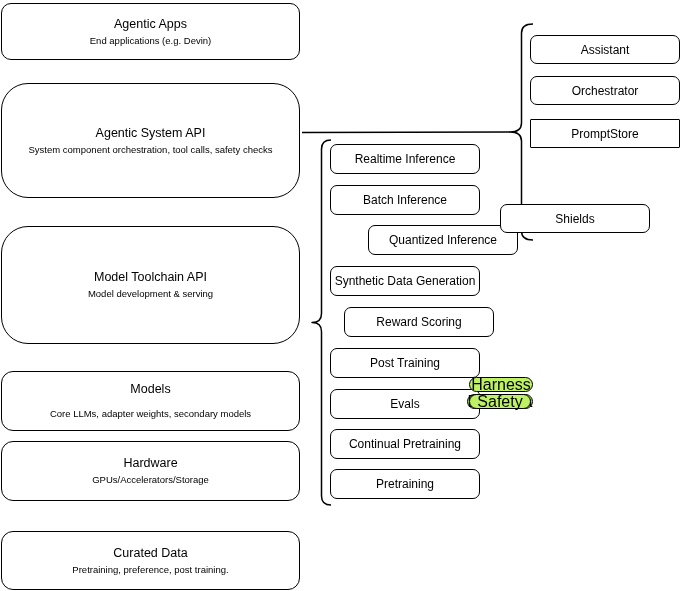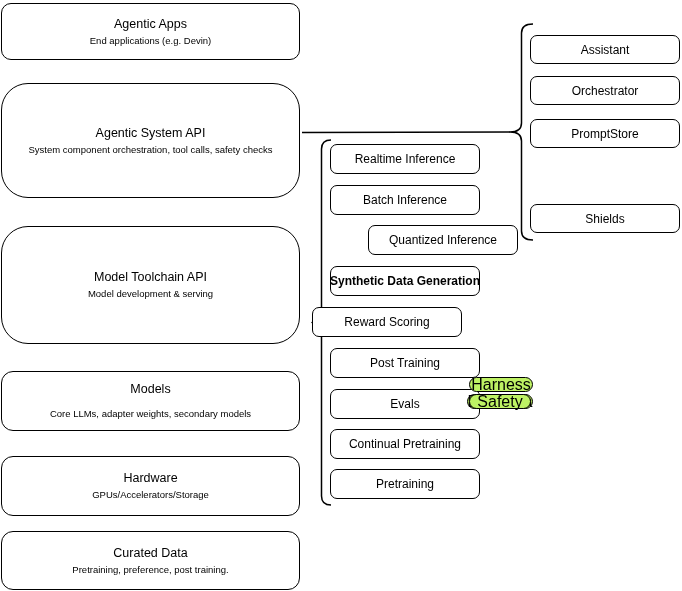--- a/index.html
+++ b/index.html
@@ -81,37 +81,37 @@
       <div class="node-subtitle">System component orchestration, tool calls, safety checks</div>
     </div>
     <div class="node left-node" style="left: 1px; top: 226px; width: 299px; height: 118px; border-radius: 27px;">
       <div class="node-title">Model Toolchain API</div>
       <div class="node-subtitle">Model development &amp; serving</div>
     </div>
     <div class="node left-node" style="left: 1px; top: 371px; width: 299px; height: 60px; border-radius: 12px; gap: 8px;">
       <div class="node-title">Models</div>
       <div class="node-subtitle">Core LLMs, adapter weights, secondary models</div>
     </div>
-    <div class="node left-node" style="left: 1px; top: 456px; width: 299px; height: 60px; border-radius: 12px;">
+    <div class="node left-node" style="left: 1px; top: 441px; width: 299px; height: 60px; border-radius: 12px;">
       <div class="node-title">Hardware</div>
       <div class="node-subtitle">GPUs/Accelerators/Storage</div>
     </div>
     <div class="node left-node" style="left: 1px; top: 531px; width: 299px; height: 59px; border-radius: 12px;">
       <div class="node-title">Curated Data</div>
       <div class="node-subtitle">Pretraining, preference, post training.</div>
     </div>
     <div class="node small-node" style="left: 330px; top: 144px; width: 150px; height: 30px; border-radius: 7px;">Realtime Inference</div>
     <div class="node small-node" style="left: 330px; top: 185px; width: 150px; height: 30px; border-radius: 7px;">Batch Inference</div>
     <div class="node small-node" style="left: 330px; top: 225px; width: 150px; height: 30px; border-radius: 7px; margin-left: 38px;">Quantized Inference</div>
-    <div class="node small-node" style="left: 330px; top: 266px; width: 150px; height: 30px; border-radius: 7px; font-weight: bold;">Synthetic Data Generation</div>
-    <div class="node small-node" style="left: 312px; top: 307px; width: 150px; height: 30px; border-radius: 7px;">Reward Scoring</div>
+    <div class="node small-node" style="left: 330px; top: 266px; width: 150px; height: 30px; border-radius: 7px;">Synthetic Data Generation</div>
+    <div class="node small-node" style="left: 344px; top: 307px; width: 150px; height: 30px; border-radius: 7px;">Reward Scoring</div>
     <div class="node small-node" style="left: 330px; top: 348px; width: 150px; height: 30px; border-radius: 7px;">Post Training</div>
     <div class="node small-node" style="left: 330px; top: 389px; width: 150px; height: 30px; border-radius: 7px;">Evals</div>
     <div class="node small-node" style="left: 330px; top: 469px; width: 150px; height: 30px; border-radius: 7px;">Pretraining</div>
     <div class="node small-node" style="left: 330px; top: 429px; width: 150px; height: 30px; border-radius: 7px;">Continual Pretraining</div>
     <div class="node small-node" style="left: 530px; top: 35px; width: 150px; height: 29px; border-radius: 7px;">Assistant</div>
     <div class="node small-node" style="left: 530px; top: 76px; width: 150px; height: 29px; border-radius: 7px;">Orchestrator</div>
-    <div class="node small-node" style="left: 530px; top: 119px; width: 150px; height: 29px; border-radius: 7px;">PromptStore</div>
-    <div class="node small-node" style="left: 530px; top: 204px; width: 150px; height: 29px; border-radius: 7px;">Shields</div>
+    <div class="node small-node" style="left: 530px; top: 119px; width: 150px; height: 29px; border-radius: 1px;">PromptStore</div>
+    <div class="node small-node" style="left: 500px; top: 204px; width: 150px; height: 29px; border-radius: 7px;">Shields</div>
     <div class="tag-node" style="left: 469px; top: 377px; width: 64px; height: 15px; border-radius: 7.5px;">Harness</div>
     <div class="tag-node" style="left: 467px; top: 394px; width: 66px; height: 15px; border-radius: 7.5px;">EvalData</div>
     <div class="tag-node" style="left: 469px; top: 394px; width: 62px; height: 15px; border-radius: 7.5px;">Safety</div>
   </div>
 
 </body></html>

